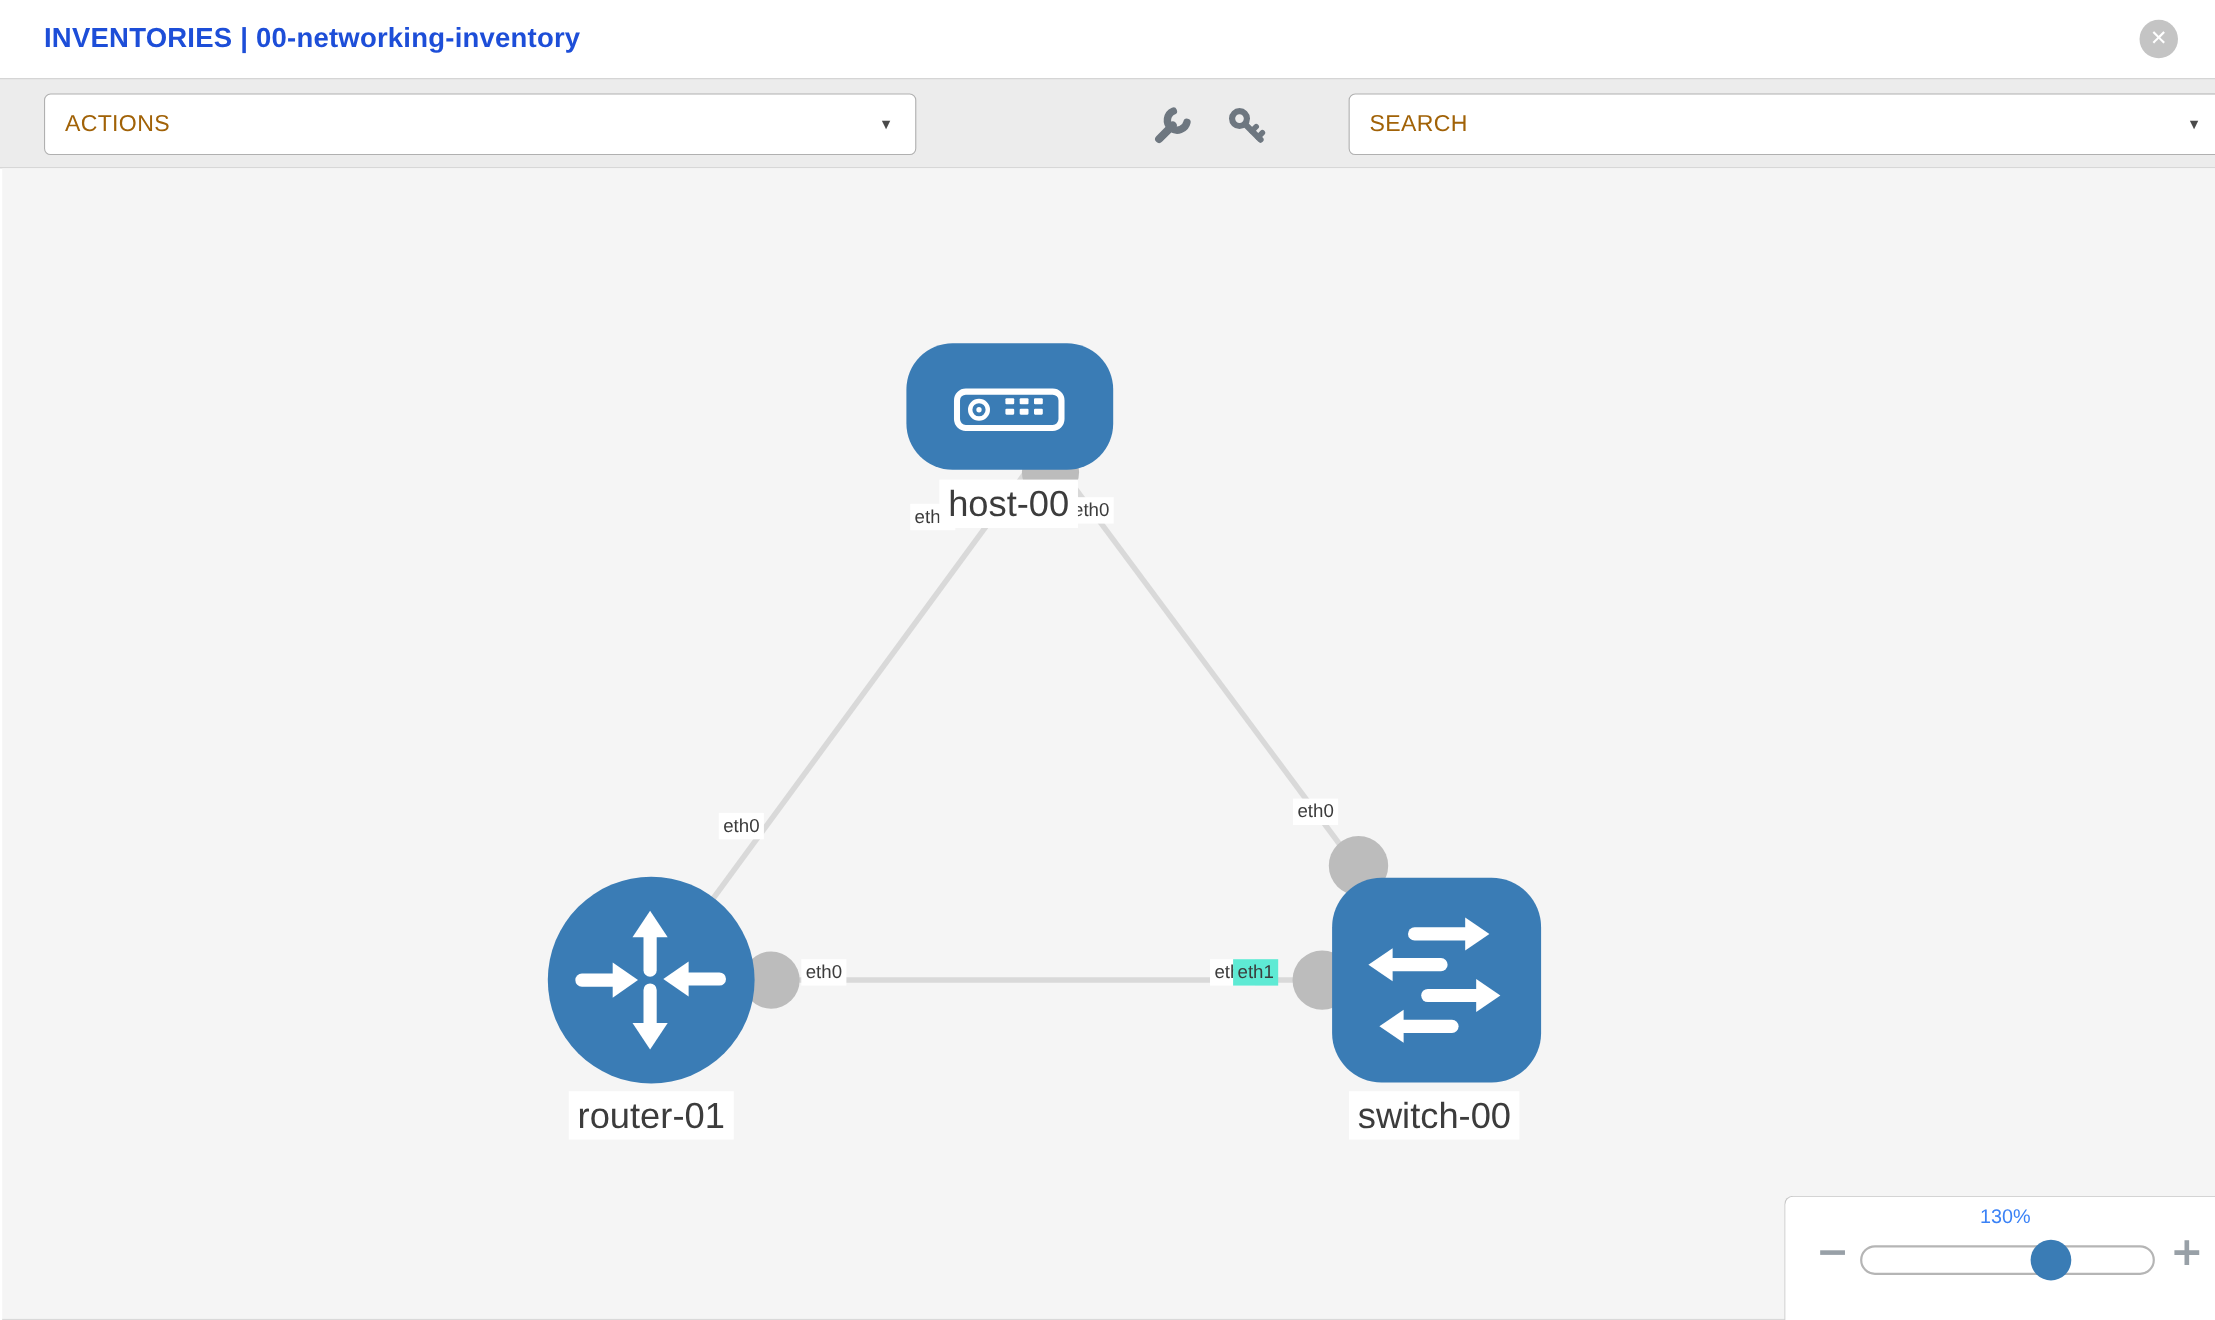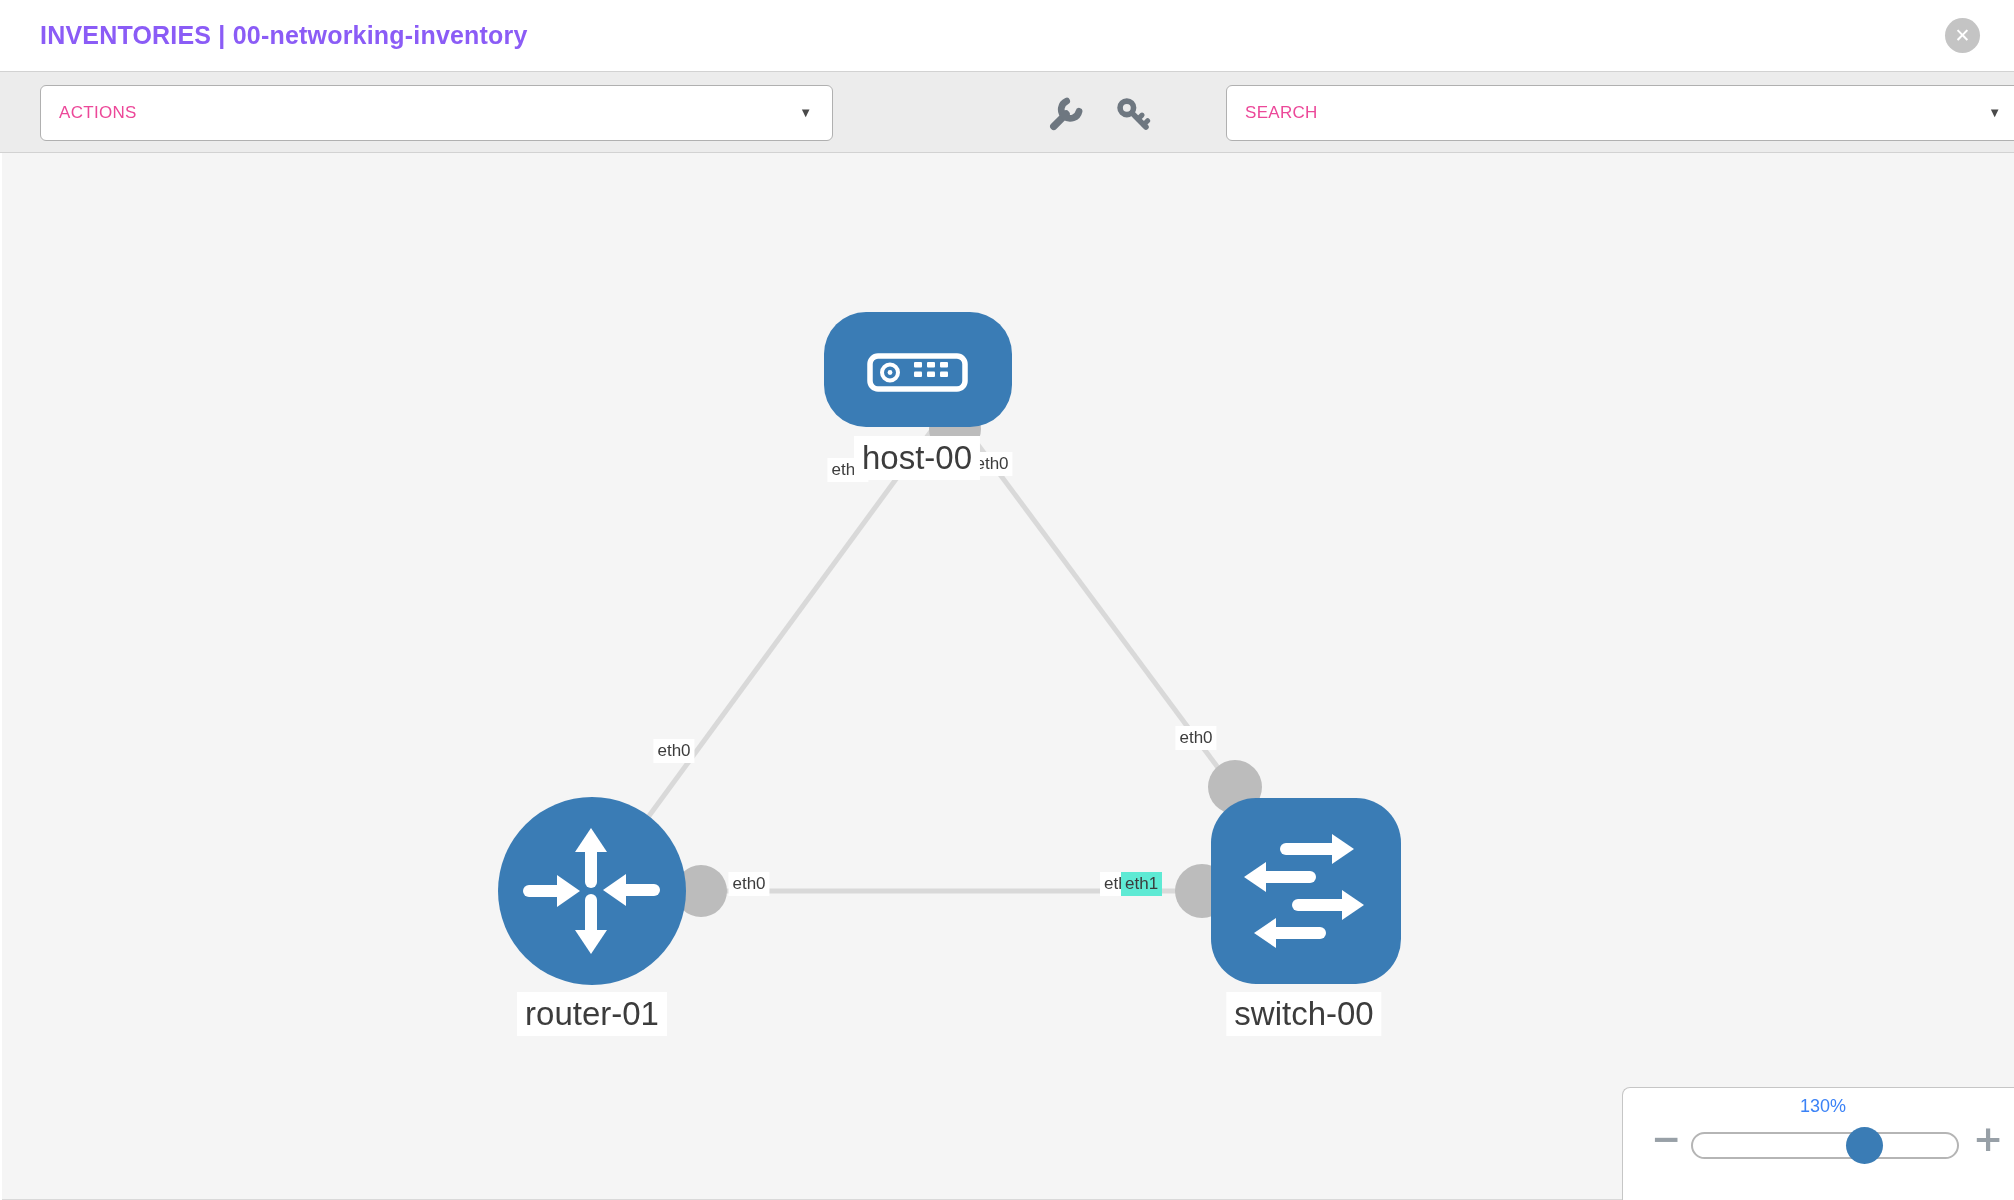--- a/index.html
+++ b/index.html
@@ -7,39 +7,39 @@
     width:2014px;height:1200px;position:relative;overflow:hidden;
     font-family:"Liberation Sans","DejaVu Sans",sans-serif;
     background:#ffffff;
   }
   
   .header{
     position:absolute;left:0;top:0;width:2014px;height:71px;background:#ffffff;
   }
   .header-title{
     position:absolute;left:40px;top:0;height:71px;line-height:71px;
-    font-size:25px;font-weight:bold;color:#8b5cf6;letter-spacing:.2px;
+    font-size:25px;font-weight:bold;color:#1d4ed8;letter-spacing:.2px;
   }
   .close-btn{
     position:absolute;right:34px;top:18px;width:35px;height:35px;border-radius:50%;
     background:#c4c4c4;color:#ffffff;text-align:center;line-height:35px;
     font-size:19px;font-weight:bold;cursor:pointer;
   }
   
   .toolbar{
     position:absolute;left:0;top:71px;width:2014px;height:82px;background:#ececec;
     border-top:1px solid #d2d2d2;border-bottom:1px solid #d2d2d2;box-sizing:border-box;
   }
   .dropdown{
     position:absolute;top:13px;height:56px;background:#ffffff;
     border:1px solid #b0b0b0;border-radius:6px;box-sizing:border-box;
   }
   .dropdown .dd-label{
     position:absolute;left:18px;top:0;height:37px;line-height:54px;
-    font-size:17px;color:#ec4899;letter-spacing:.3px;
+    font-size:21px;color:#a16207;letter-spacing:.3px;
   }
   .dropdown .caret{
     position:absolute;right:20px;top:0;height:54px;line-height:54px;
     font-size:13px;color:#4a4a4a;
   }
   .dd-actions{left:40px;width:793px;}
   .dd-search{left:1226px;width:796px;}
   .tool-icon-btn{
     position:absolute;top:19px;width:46px;height:46px;background:transparent;border:none;
     padding:0;margin:0;cursor:pointer;

